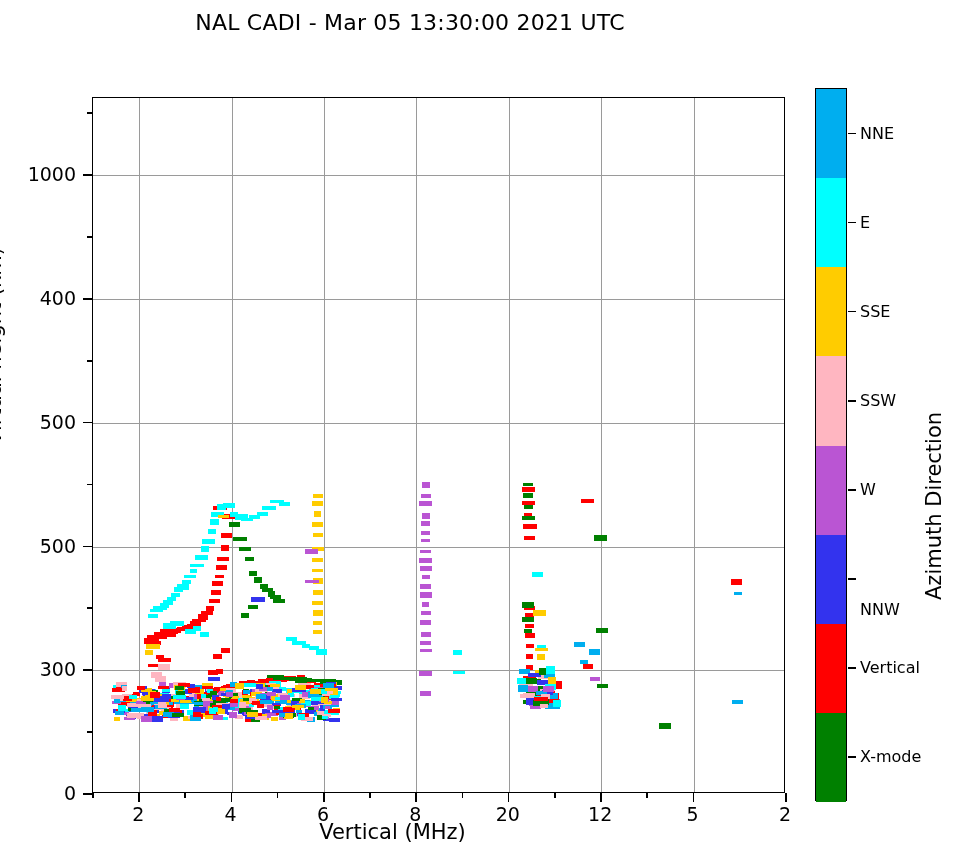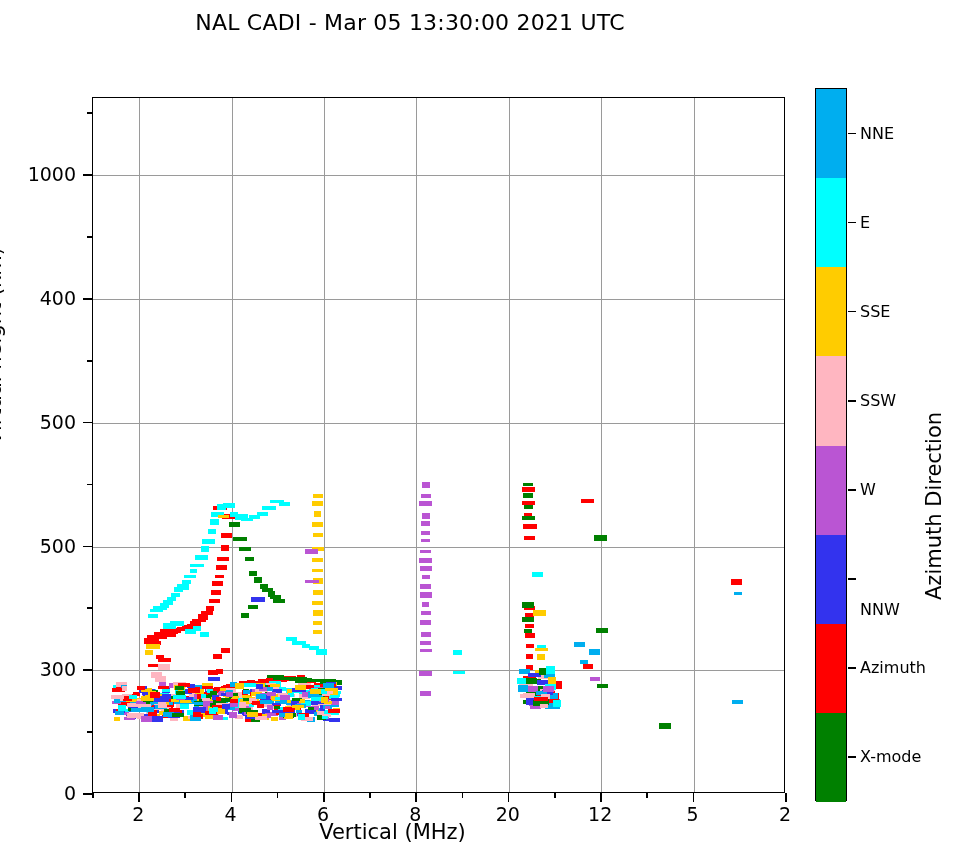--- a/index.html
+++ b/index.html
@@ -859,16 +859,16 @@
     <div class="clab" style="top: 221.688px;">E</div>
     <div class="ctick" style="top: 310.812px;"></div>
     <div class="clab" style="top: 310.812px;">SSE</div>
     <div class="ctick" style="top: 399.938px;"></div>
     <div class="clab" style="top: 399.938px;">SSW</div>
     <div class="ctick" style="top: 489.062px;"></div>
     <div class="clab" style="top: 489.062px;">W</div>
     <div class="ctick" style="top: 578.188px;"></div>
     <div class="clab" style="top: 609px;">NNW</div>
     <div class="ctick" style="top: 667.312px;"></div>
-    <div class="clab" style="top: 667.312px;">Azimuth</div>
+    <div class="clab" style="top: 667.312px;">Vertical</div>
     <div class="ctick" style="top: 756.438px;"></div>
     <div class="clab" style="top: 756.438px;">X-mode</div>
   </div>
 
 </body></html>

